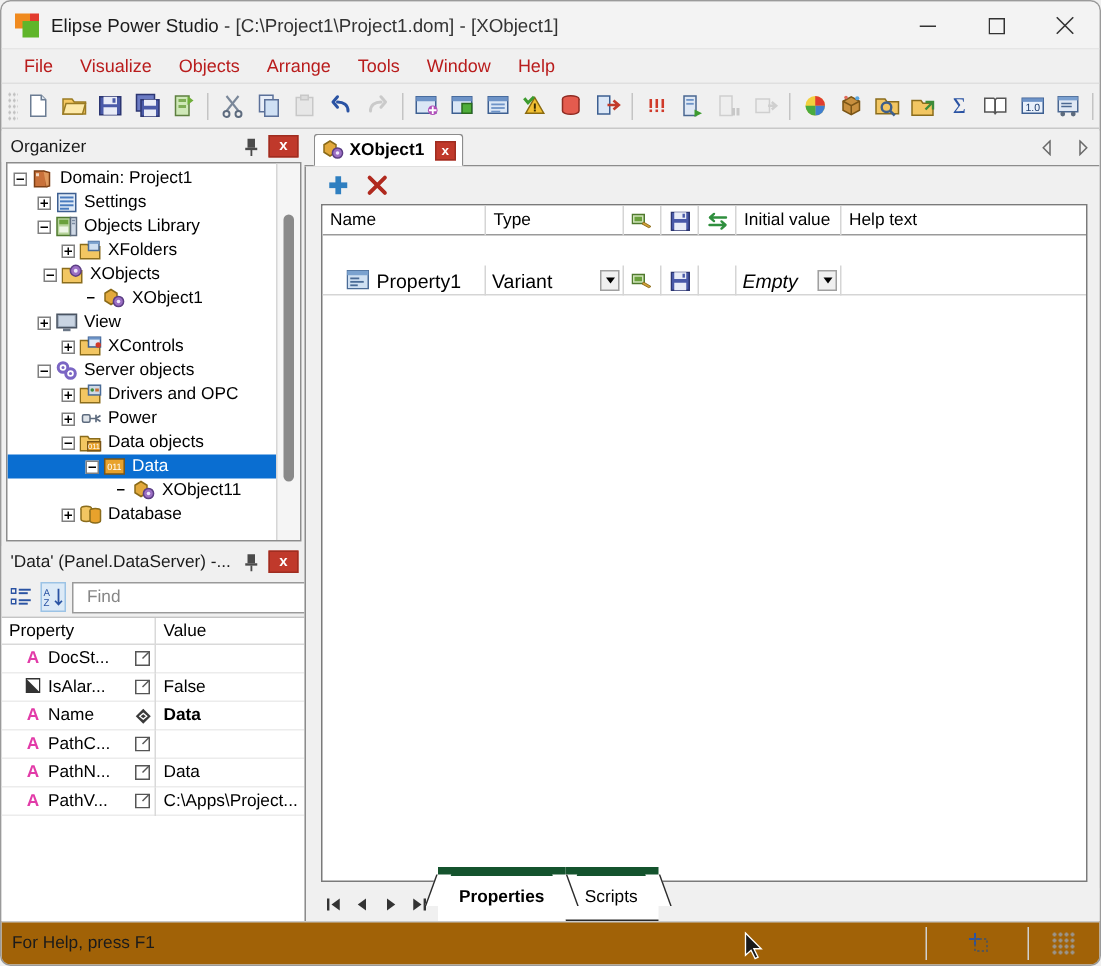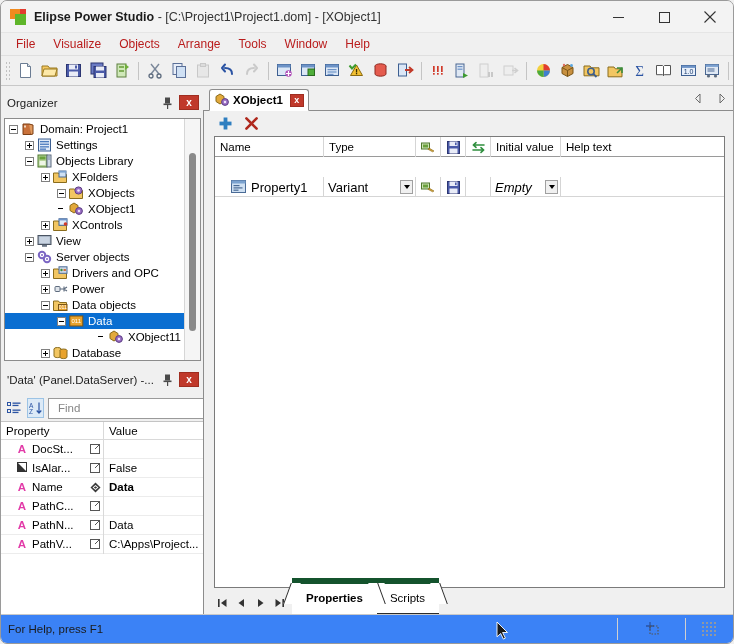--- a/index.html
+++ b/index.html
@@ -37,21 +37,21 @@
   }
   .app-icon i {
     position: absolute; display: block;
   }
   .ai-a { left:0; top:0; width:10px; height:10px; background:#f08a1e; }
   .ai-b { left:5px; top:5px; width:11px; height:11px; background:#5fb52a; }
   .ai-c { left:10px; top:0px; width:6px; height:8px; background:#e23b2e; }
   .title-text {
     font-size: 12.5px; color: #1b1b1b; white-space: nowrap;
   }
-  .title-text .t-bold { font-weight: 700; }
+  .title-text .t-bold { font-weight: 400; }
   .title-text .t-dim  { color: #333; }
   .winbtns { position: absolute; right: 0; top: 0; height: 32px; display: flex; }
   .winbtn {
     width: 46px; height: 32px;
     display: flex; align-items: center; justify-content: center;
     color: #333;
   }
   .winbtn svg { display: block; }
 
   
@@ -107,21 +107,21 @@
   .right-col {
     flex: 1 1 auto;
     background: #f0f0f0;
     position: relative;
     display: flex; flex-direction: column;
   }
 
   
   .panel { display: flex; flex-direction: column; }
   .panel-title {
-    height: 31px;
+    height: 21px;
     display: flex; align-items: center;
     background: #f0f0f0;
     padding-left: 6px;
     font-size: 11.5px;
     color: #1b1b1b;
     position: relative;
   }
   .panel-title .ptext {
     flex: 1 1 auto;
     white-space: nowrap; overflow: hidden;
@@ -396,21 +396,21 @@
   }
   .tabshape::before { left:-5px; transform: skewX(-20deg); border-left:1px solid #2b2b2b; }
   .tabshape::after  { right:-5px; transform: skewX(20deg); border-right:1px solid #2b2b2b; }
   .tabshape.active { font-weight:bold; z-index:3; border-bottom-color:#fff; }
   .tabshape.active::before, .tabshape.active::after { border-bottom:0; }
 
   
   .statusbar {
     position: absolute;
     left: 0; right: 0; bottom: 0; height: 29px;
-    background: #3b82f6;
+    background: #a16207;
     border-top: 1px solid #c9c9c9;
     display: flex; align-items: center;
   }
   .status-text { padding-left: 7px; font-size: 11.5px; color: #1b1b1b; }
   .status-spacer { flex: 1 1 auto; }
   .status-cell {
     width: 68px; height: 22px;
     border-left: 1px solid #d0d0d0;
     display:flex; align-items:center; justify-content:center;
   }
@@ -740,58 +740,58 @@
               </div>
               <div class="trow" style="padding-left: 36px;">
                 <span class="expander plus"></span>
                 <span class="ticon"><svg width="15" height="14" viewBox="0 0 15 14">
                     <path d="M0.5 3h5l1 1.5h7v8h-13z" fill="#f2c662" stroke="#8a6c1c"></path>
                     <rect x="6" y="1" width="7" height="6" fill="#cfe0f2" stroke="#4a6b96"></rect>
                     <rect x="6" y="1" width="7" height="1.6" fill="#7ba2cf"></rect>
                   </svg></span>
                 <span class="tlabel">XFolders</span>
               </div>
-              <div class="trow" style="padding-left: 52px;">
+              <div class="trow" style="padding-left: 24px;">
                 <span class="expander"></span>
                 <span class="ticon"><svg width="15" height="14" viewBox="0 0 15 14">
                     <path d="M0.5 3h5l1 1.5h7v8h-13z" fill="#f2c662" stroke="#8a6c1c"></path>
                     <circle cx="9.5" cy="4.5" r="3.6" fill="#9b6fc4" stroke="#5c3e84"></circle>
                     <circle cx="9.5" cy="4.5" r="1.3" fill="#efe6fa"></circle>
                   </svg></span>
                 <span class="tlabel">XObjects</span>
               </div>
               <div class="trow" style="padding-left: 52px;">
                 <span class="expander none"></span>
                 <span class="ticon"><svg width="15" height="14" viewBox="0 0 15 14">
                     <path d="M1 3.5l4-2.5 4 2.5v5L5 11 1 8.5z" fill="#e2a93c" stroke="#8a6a18"></path>
                     <circle cx="10" cy="9" r="3.4" fill="#9b6fc4" stroke="#5c3e84"></circle>
                     <circle cx="10" cy="9" r="1.2" fill="#efe6fa"></circle>
                   </svg></span>
                 <span class="tlabel">XObject1</span>
+              </div>
+              <div class="trow" style="padding-left: 20px;">
+                <span class="expander plus"></span>
+                <span class="ticon"><svg width="15" height="14" viewBox="0 0 15 14">
+                    <rect x="1" y="1.5" width="13" height="9" fill="#9aa7b8" stroke="#4a5462"></rect>
+                    <rect x="2.2" y="2.7" width="10.6" height="6.6" fill="#c9d4e2"></rect>
+                    <rect x="5" y="11" width="5" height="1.8" fill="#6b7787"></rect>
+                  </svg></span>
+                <span class="tlabel">View</span>
               </div>
               <div class="trow" style="padding-left: 36px;">
                 <span class="expander plus"></span>
                 <span class="ticon"><svg width="15" height="14" viewBox="0 0 15 14">
                     <path d="M0.5 3h5l1 1.5h7v8h-13z" fill="#f2c662" stroke="#8a6c1c"></path>
                     <rect x="6" y="0.8" width="8" height="6.5" fill="#dfeaf7" stroke="#3d5f91"></rect>
                     <rect x="6" y="0.8" width="8" height="1.6" fill="#6d93c7"></rect>
                     <circle cx="12.5" cy="6" r="1.8" fill="#d13b2a"></circle>
                   </svg></span>
                 <span class="tlabel">XControls</span>
               </div>
               <div class="trow" style="padding-left: 20px;">
-                <span class="expander plus"></span>
-                <span class="ticon"><svg width="15" height="14" viewBox="0 0 15 14">
-                    <rect x="1" y="1.5" width="13" height="9" fill="#9aa7b8" stroke="#4a5462"></rect>
-                    <rect x="2.2" y="2.7" width="10.6" height="6.6" fill="#c9d4e2"></rect>
-                    <rect x="5" y="11" width="5" height="1.8" fill="#6b7787"></rect>
-                  </svg></span>
-                <span class="tlabel">View</span>
-              </div>
-              <div class="trow" style="padding-left: 20px;">
                 <span class="expander"></span>
                 <span class="ticon"><svg width="15" height="14" viewBox="0 0 15 14">
                     <circle cx="5" cy="5" r="3.2" fill="none" stroke="#7b66c4" stroke-width="2"></circle>
                     <circle cx="10" cy="9" r="3.2" fill="none" stroke="#7b66c4" stroke-width="2"></circle>
                     <circle cx="5" cy="5" r="1" fill="#7b66c4"></circle>
                     <circle cx="10" cy="9" r="1" fill="#7b66c4"></circle>
                   </svg></span>
                 <span class="tlabel">Server objects</span>
               </div>
               <div class="trow" style="padding-left: 36px;">
@@ -822,21 +822,21 @@
                 <span class="tlabel">Data objects</span>
               </div>
               <div class="trow sel" style="padding-left: 52px;">
                 <span class="expander"></span>
                 <span class="ticon"><svg width="15" height="14" viewBox="0 0 15 14">
                     <rect x="0.8" y="2" width="13" height="10" fill="#e8a22c" stroke="#7a5516"></rect>
                     <text x="7.3" y="9.3" font-size="6" font-family="'Liberation Sans',sans-serif" fill="#fff" text-anchor="middle">011</text>
                   </svg></span>
                 <span class="tlabel">Data</span>
               </div>
-              <div class="trow" style="padding-left: 92px;">
+              <div class="trow" style="padding-left: 72px;">
                 <span class="expander none"></span>
                 <span class="ticon"><svg width="15" height="14" viewBox="0 0 15 14">
                     <path d="M1 3.5l4-2.5 4 2.5v5L5 11 1 8.5z" fill="#e2a93c" stroke="#8a6a18"></path>
                     <circle cx="10" cy="9" r="3.4" fill="#9b6fc4" stroke="#5c3e84"></circle>
                     <circle cx="10" cy="9" r="1.2" fill="#efe6fa"></circle>
                   </svg></span>
                 <span class="tlabel">XObject11</span>
               </div>
               <div class="trow" style="padding-left: 36px;">
                 <span class="expander plus"></span>

